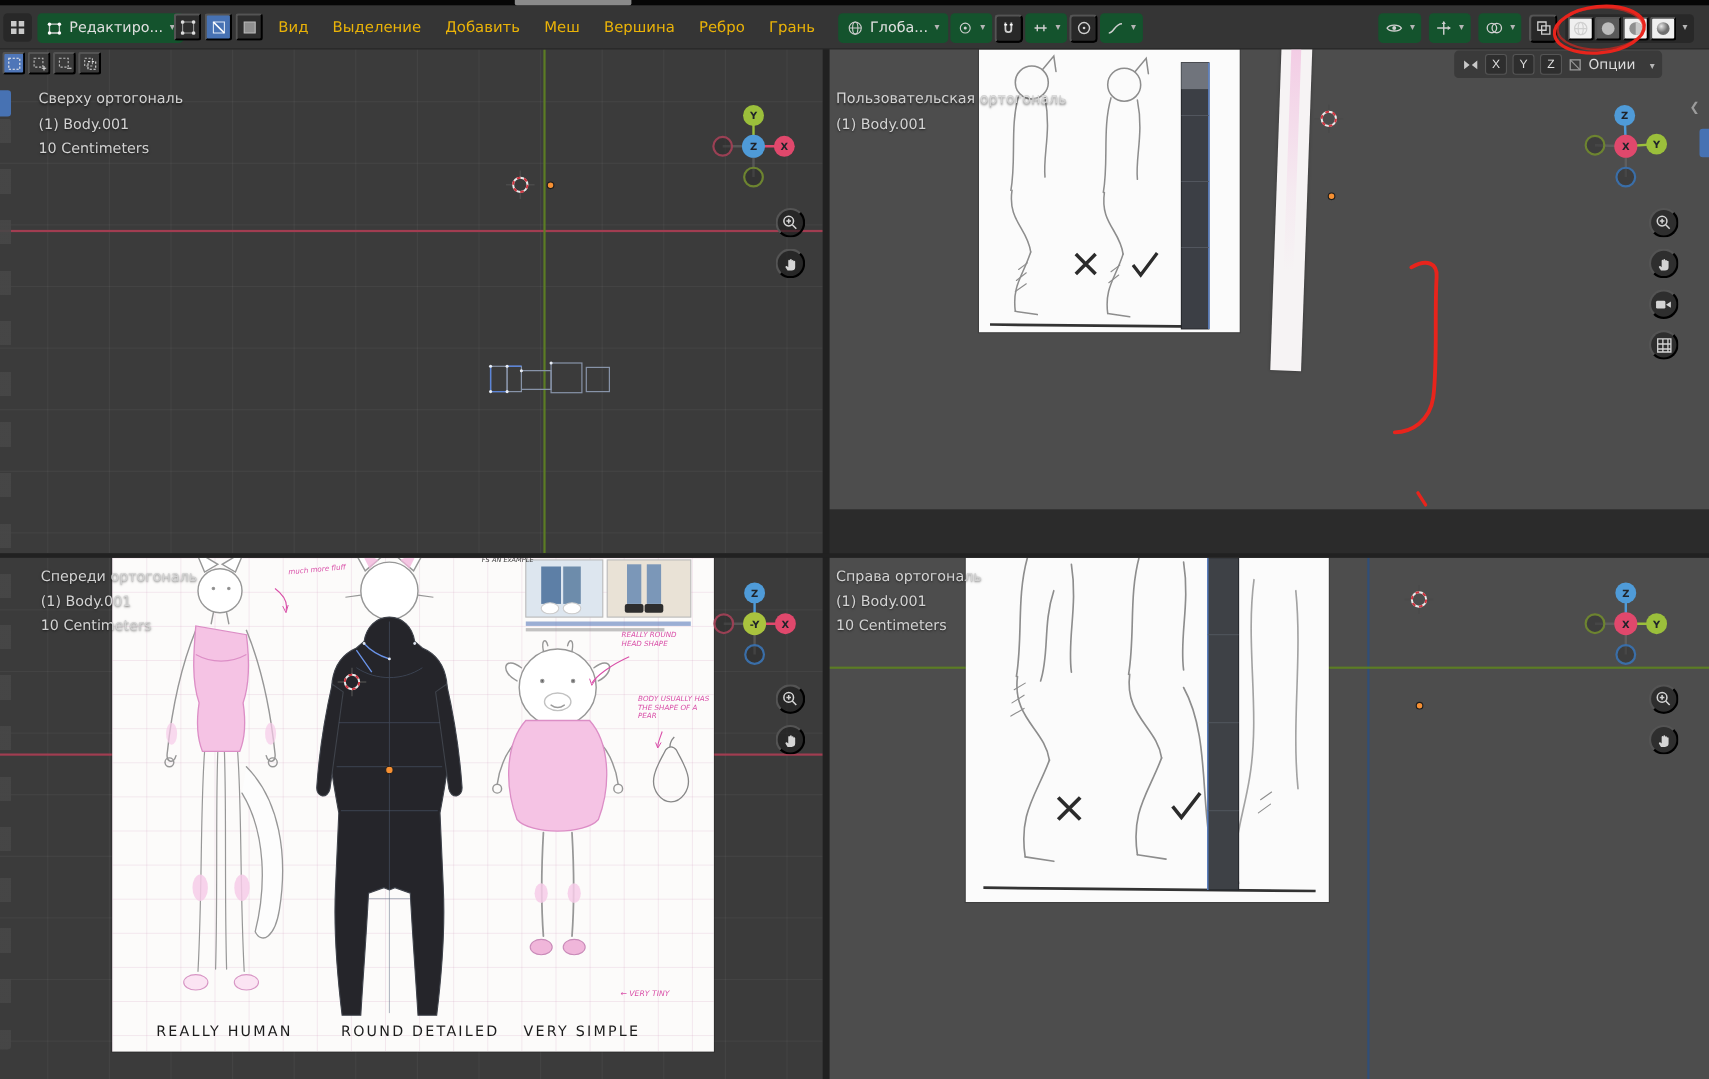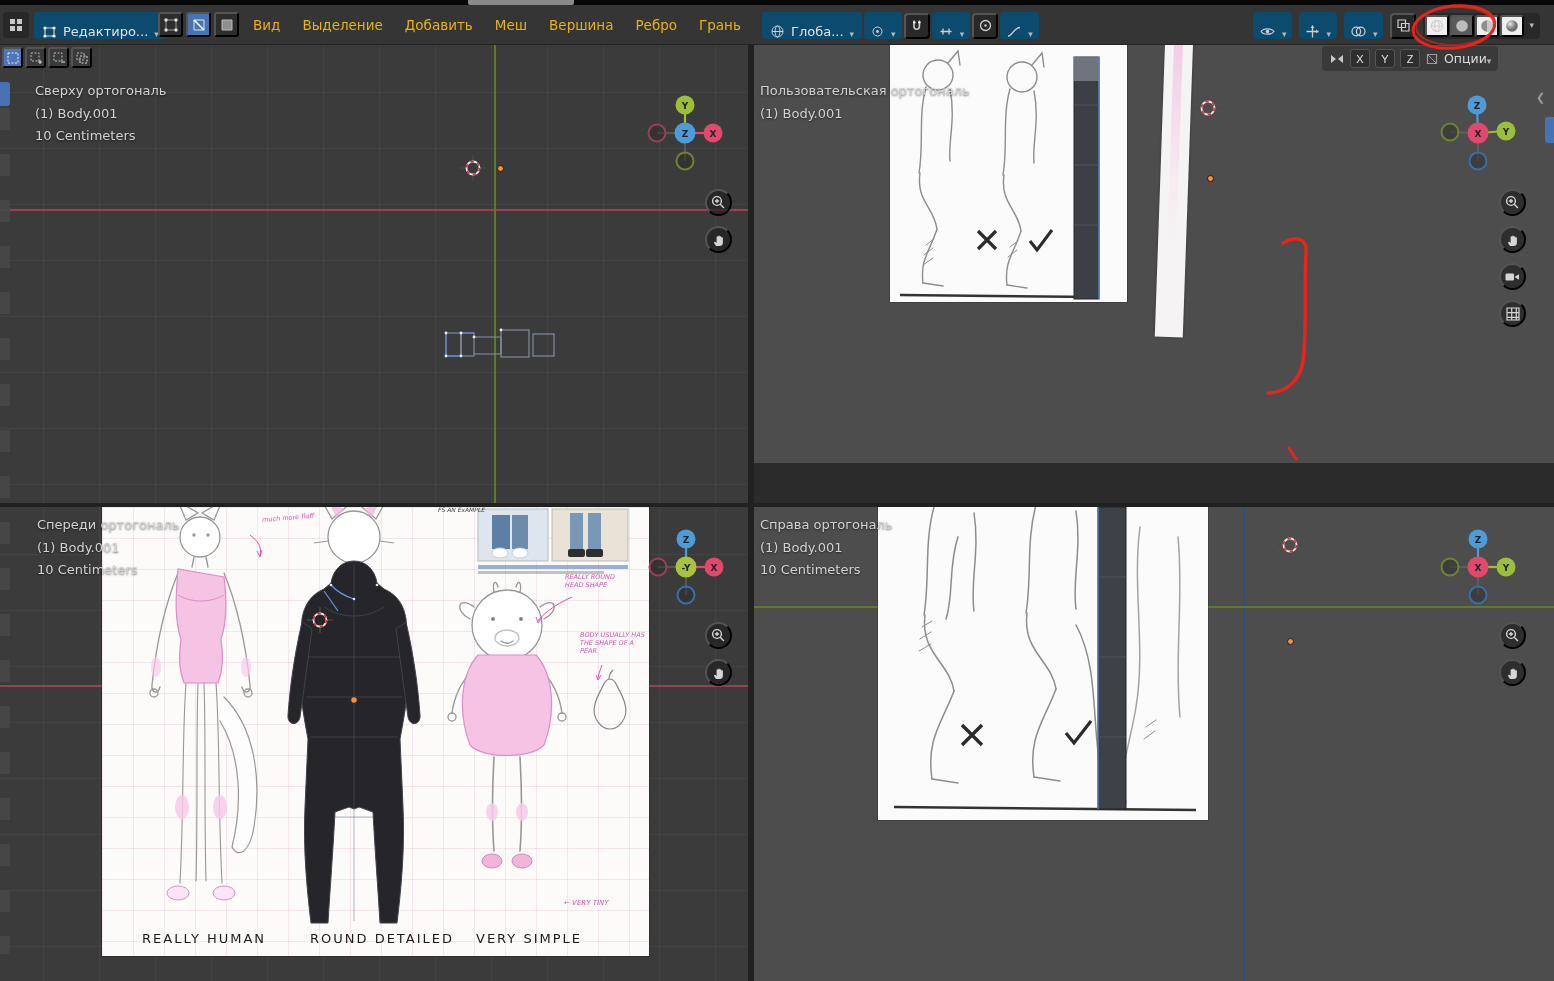--- a/index.html
+++ b/index.html
@@ -7,21 +7,21 @@
   .screen{position:relative;width:1554px;height:981px;background:#2b2b2b}
   .abs{position:absolute}
 
   
   .os-strip{left:0;top:0;width:1554px;height:5px;background:#060606}
   .os-tab{left:468px;top:0;width:106px;height:5px;background:#8a8a8a;border-radius:0 0 2px 2px}
 
   
   .topbar{left:0;top:5px;width:1554px;height:40px;background:#353535;border-bottom:1px solid #242424}
   .hbtn{display:flex;align-items:center;justify-content:center;background:#282828;border-radius:4px;border:none}
-  .dd{display:flex;align-items:flex-end;gap:6px;background:#0c4a6e;border-radius:4px;height:27px;padding:0 8px;color:#e0e0e0;font-size:13px;white-space:nowrap}
+  .dd{display:flex;align-items:center;gap:6px;background:#14532d;border-radius:4px;height:27px;padding:0 8px;color:#e0e0e0;font-size:13px;white-space:nowrap}
   .chev{font-size:9px;color:#b5b5b5;line-height:1}
   .menus{left:242px;top:6px;display:flex;align-items:center;height:28px}
   .menu-item{color:#eab308;font-size:13.5px;padding:5px 11px;border-radius:4px;white-space:nowrap}
   .selgrp{left:158px;top:7px;display:flex;gap:3px}
   .selbtn{width:25px;height:25px;background:#2d2d2d;border-radius:3px;display:flex;align-items:center;justify-content:center}
   .selbtn.active{background:#4772b3}
   .hdr-center{left:762px;top:7px;display:flex;align-items:center;gap:2px}
   .hdr-right{right:14px;top:7px;display:flex;align-items:center;gap:7px}
   .iconbtn{width:26px;height:26px;background:#282828;border-radius:4px;display:flex;align-items:center;justify-content:center}
   .pill{display:flex;align-items:center;background:#282828;border-radius:4px;height:26px;padding:0 2px;gap:1px}
@@ -67,21 +67,21 @@
   .caption{position:absolute;color:#1c1c1c;font-size:13px;letter-spacing:2px;font-weight:500;text-align:center;white-space:nowrap}
   .strip{position:absolute;background:#f6f3f4;box-shadow:0 0 3px rgba(0,0,0,.3);transform:rotate(2deg)}
   .strip .smear{position:absolute;left:9px;top:0;width:9px;height:70%;background:linear-gradient(180deg,rgba(240,170,215,.55),rgba(240,170,215,.12) 65%,transparent)}
 
   
   .subbar-left{position:absolute;left:2px;top:2px;display:flex;gap:2px}
   .mbtn{width:21px;height:21px;background:#3a3a3a;border-radius:3px;display:flex;align-items:center;justify-content:center}
   .mbtn.active{background:#4f76b8}
   .subbar-right{position:absolute;left:1322px;top:46px;height:25px;display:flex;align-items:center;gap:5px;background:#3a3a3a;border-radius:4px;padding:0 7px}
   .axbtn{width:20px;height:19px;background:#2e2e2e;border:1px solid #555;border-radius:3px;color:#e2e2e2;font-size:11px;display:flex;align-items:center;justify-content:center}
-  .opts{color:#dcdcdc;font-size:12.5px;display:flex;align-items:flex-end;gap:0}
+  .opts{color:#dcdcdc;font-size:12.5px;display:flex;align-items:flex-end;gap:13px}
 
   
   .left-rail{left:0;top:108px;width:10px;height:846px;background:repeating-linear-gradient(180deg,#474747 0 22px,transparent 22px 46px);border-radius:0 3px 3px 0;opacity:.9}
   .left-rail-active{left:0;top:82px;width:10px;height:24px;background:#4772b3;border-radius:0 3px 3px 0}
 
   .rail-arrow{position:absolute;color:#9c9c9c;font-size:11px}
   .rail-tab{position:absolute;width:9px;height:26px;background:#4772b3;border-radius:3px 0 0 3px}
 
   .annot{stroke:#e8241c;fill:none;stroke-linecap:round}
 </style>

